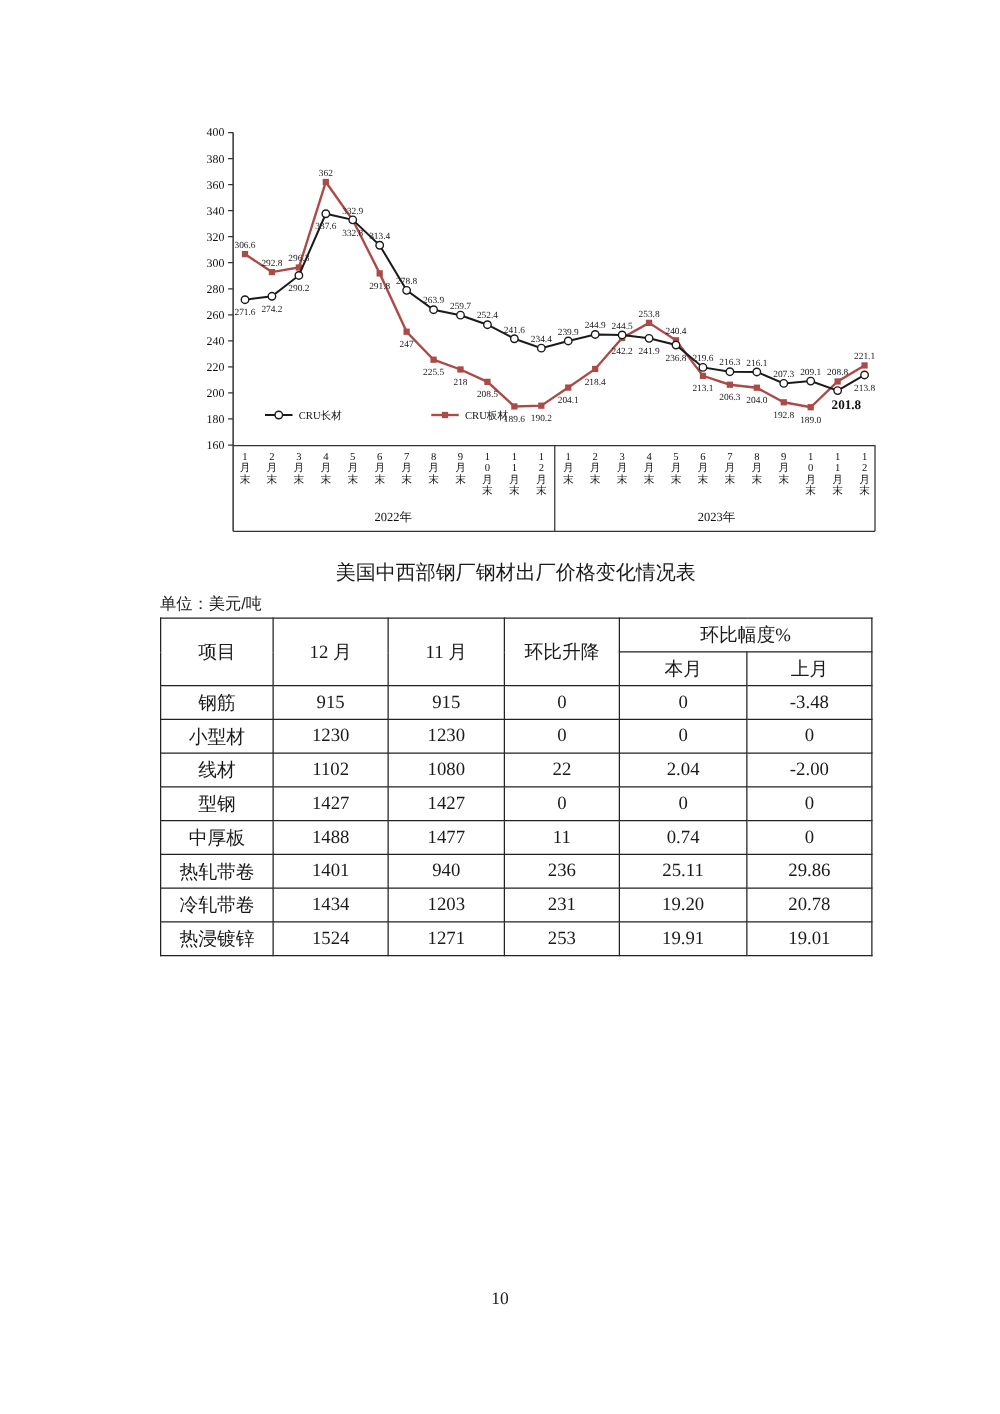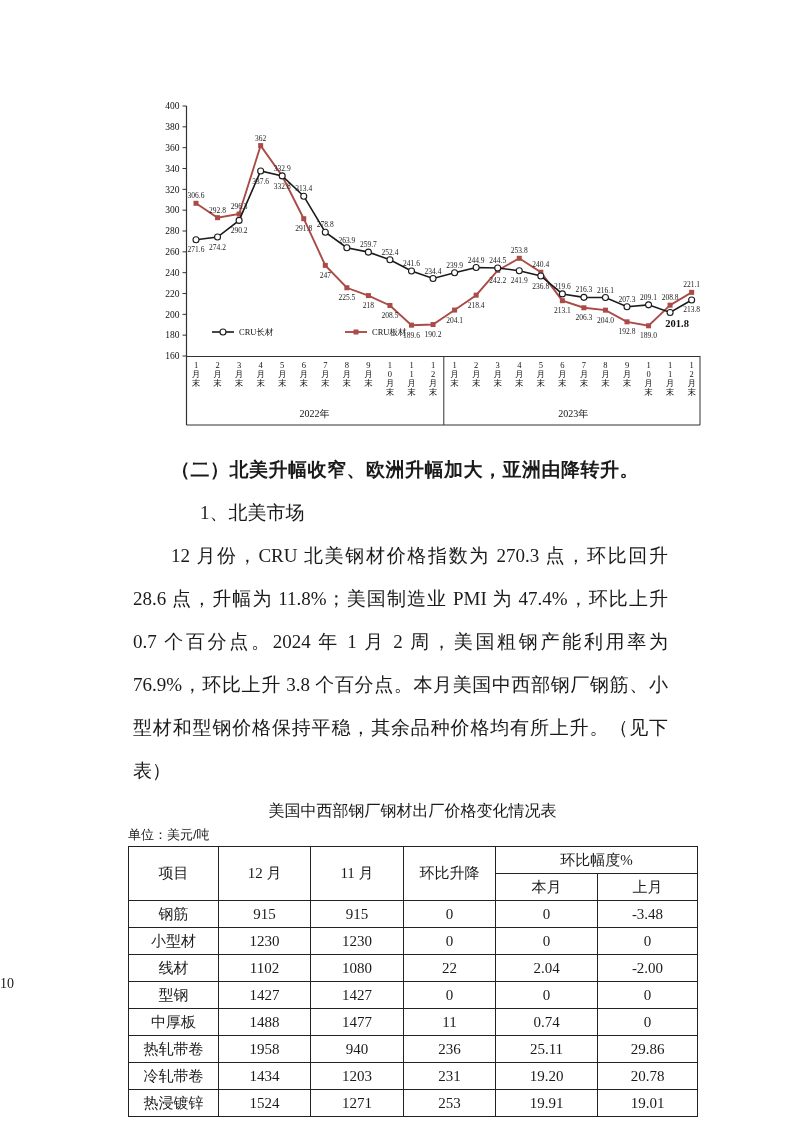--- a/index.html
+++ b/index.html
@@ -22,22 +22,22 @@
                 font-weight:normal; font-size:16px; line-height:26px; }
   .tbl-unit   { text-align:left; font-family:"Liberation Sans","DejaVu Sans",sans-serif;
                 font-size:13px; line-height:22px; padding-right:2px; }
   table { border-collapse:collapse; width:569px; table-layout:fixed;
           font-size:15px; }
   th,td { border:1px solid #222; text-align:center; font-weight:normal;
           padding:3px 2px; height:27px; }
   col.c0{width:90px} col.c1{width:92px} col.c2{width:93px}
   col.c3{width:92px} col.c4{width:102px} col.c5{width:100px}
 
-  .page-number { position:absolute; top:976px; left:0; width:100%;
-                 font-size:14px; }
+  .page-number { position:absolute; top:1032px; left:0; width:100%;
+                 text-align:center; font-size:14px; }
 </style>
 </head>
 <body>
 
 <div id="page">
 
   <div class="figure">
     <svg id="chart-svg" width="565" height="345" viewBox="0 0 565 345">
         <line x1="36.5" y1="11" x2="36.5" y2="330" stroke="#333" stroke-width="1.2"></line>
         <line x1="36.5" y1="261.5" x2="550" y2="261.5" stroke="#333" stroke-width="1"></line>
@@ -250,25 +250,20 @@
         <text x="541.6500000000001" y="217.45833333333331" text-anchor="middle" font-size="7.5" fill="#222">213.8</text>
         <line x1="62" y1="237" x2="84" y2="237" stroke="#1a1a1a" stroke-width="1.6"></line>
         <circle cx="73" cy="237" r="3" fill="#fff" stroke="#1a1a1a" stroke-width="1.1"></circle>
         <text x="89" y="240" font-size="8.5" fill="#111">CRU长材</text>
         <line x1="195" y1="237" x2="217" y2="237" stroke="#aa4b47" stroke-width="1.9"></line>
         <rect x="203.5" y="234.5" width="5" height="5" fill="#aa4b47"></rect>
         <text x="222" y="240" font-size="8.5" fill="#111">CRU板材</text>
       </svg>
   </div>
 
-  <div class="text-block">
-    <div class="sec-heading">（二）北美升幅收窄、欧洲升幅加大，亚洲由降转升。</div>
-    <div class="sub-heading">1、北美市场</div>
-    <div class="body-para">12 月份，CRU 北美钢材价格指数为 270.3 点，环比回升 28.6 点，升幅为 11.8%；美国制造业 PMI 为 47.4%，环比上升 0.7 个百分点。2024 年 1 月 2 周，美国粗钢产能利用率为 76.9%，环比上升 3.8 个百分点。本月美国中西部钢厂钢筋、小型材和型钢价格保持平稳，其余品种价格均有所上升。（见下表）</div>
-  </div>
 
   <div class="table-wrap">
     <div class="tbl-title">美国中西部钢厂钢材出厂价格变化情况表</div>
     <div class="tbl-unit">单位：美元/吨</div>
     <table>
       <colgroup>
         <col class="c0">
           <col class="c1">
           <col class="c2">
         <col class="c3">
@@ -324,21 +319,21 @@
           <tr>
             <td>中厚板</td>
             <td>1488</td>
             <td>1477</td>
             <td>11</td>
             <td>0.74</td>
             <td>0</td>
           </tr>
           <tr>
             <td>热轧带卷</td>
-            <td>1958</td>
+            <td>1401</td>
             <td>940</td>
             <td>236</td>
             <td>25.11</td>
             <td>29.86</td>
           </tr>
           <tr>
             <td>冷轧带卷</td>
             <td>1434</td>
             <td>1203</td>
             <td>231</td>

